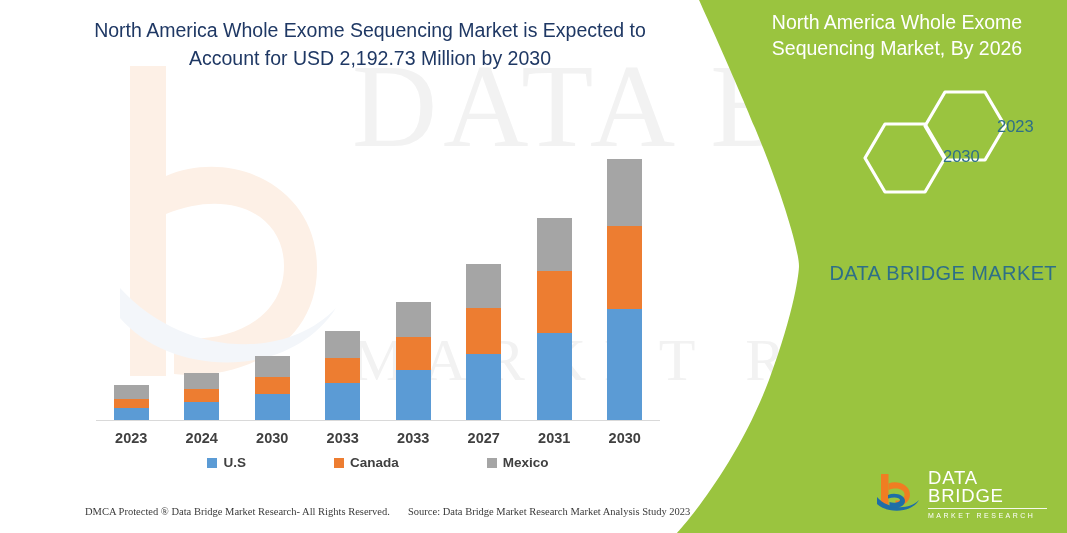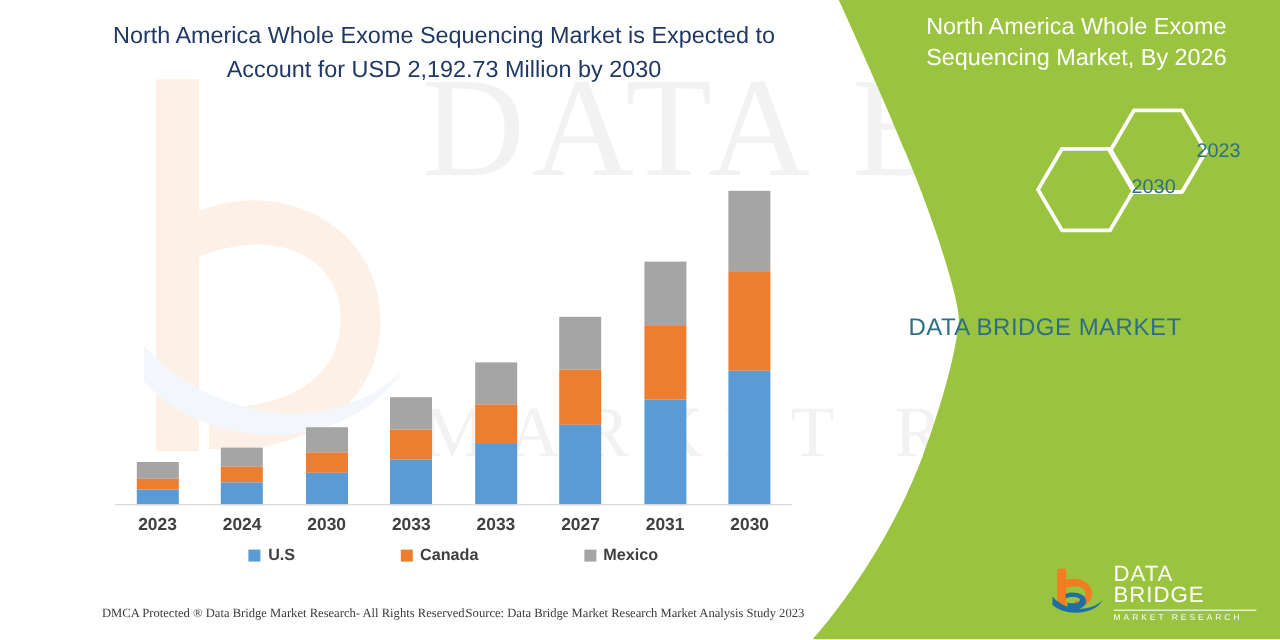--- a/index.html
+++ b/index.html
@@ -104,21 +104,21 @@
     font-weight: 400;
   }
   .hex-label.y2023 { left: 192px; top: 29px; }
   .hex-label.y2030 { left: 138px; top: 59px; }
 
   .panel-brand {
     position: absolute;
     top: 258px;
     left: 80px;
     width: 300px;
-    text-align: left;
+    text-align: right;
     color: #2e6f87;
     font-size: 20px;
     line-height: 1.5;
     letter-spacing: 0.4px;
   }
 
   
   .dbmr-logo {
     position: absolute;
     right: 20px;
@@ -254,21 +254,21 @@
     left: 0;
     top: 506px;
     width: 712px;
     z-index: 3;
     font-family: "Liberation Serif", serif;
     font-size: 10.5px;
     color: #3a3a3a;
     display: flex;
   }
   .footer .f-left { position: absolute; left: 85px; white-space: nowrap; text-align: right; }
-  .footer .f-right { position: absolute; left: 388px; white-space: nowrap; }
+  .footer .f-right { position: absolute; left: 408px; white-space: nowrap; }
 </style>
 </head>
 <body>
 
 <div id="infographic">
 
   <div class="wm-layer">
     <svg class="wm-mark" viewBox="0 0 230 330">
       <path d="M18 10 L54 10 L54 320 L18 320 Z" fill="#fdf0e6"></path>
       <path d="M54 120 C120 92, 205 130, 205 212 C205 288, 132 325, 62 318 L62 282 C120 288, 172 262, 172 210 C172 158, 118 132, 54 158 Z" fill="#fdf0e6"></path>

